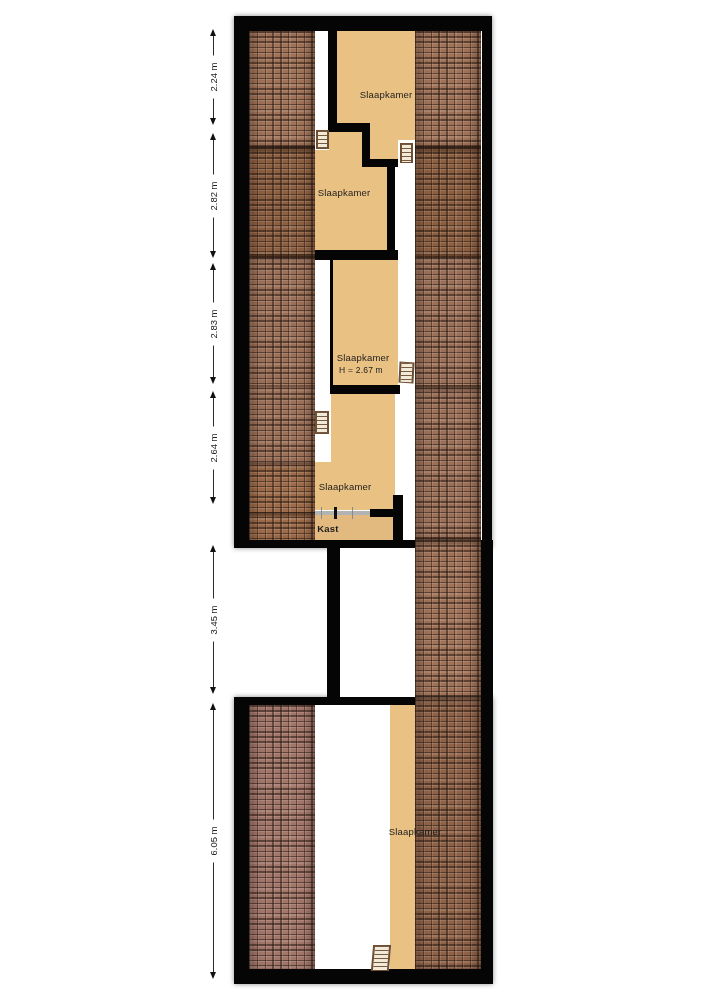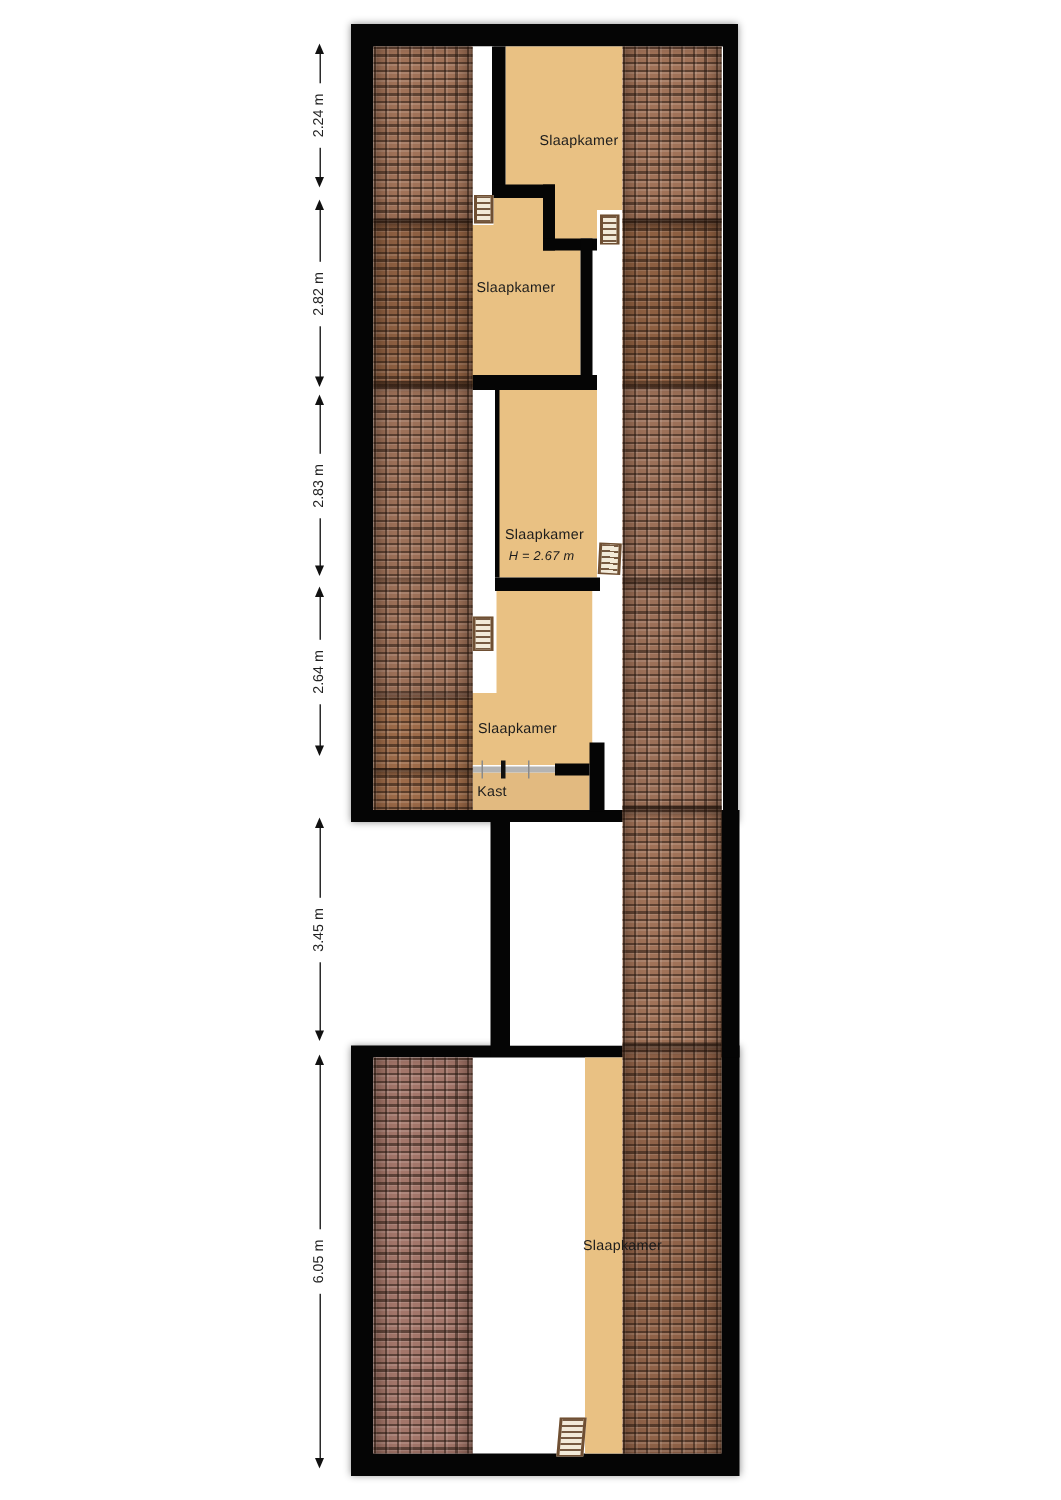--- a/index.html
+++ b/index.html
@@ -24,21 +24,21 @@
   .stairs{
     position:absolute;box-sizing:border-box;
     background:#f2ead9;
     background-image:repeating-linear-gradient(180deg, rgba(96,64,38,.85) 0 1.2px, rgba(96,64,38,0) 1.2px 4px);
     border:1px solid #6f4f33;border-left-width:2px;border-right-width:2px;
   }
   .label{
     position:absolute;font-size:9.5px;color:#1c1c1c;white-space:nowrap;
     transform:translate(-50%,-50%);letter-spacing:.2px;
   }
-  .label.small{font-size:8.5px;font-style:italic;}
+  .label.small{font-size:8.5px;}
   .slider{position:absolute;background:var(--c-slider);}
   .dim{position:absolute;width:14px;}
   .dim-line{position:absolute;left:50%;top:4px;bottom:4px;width:1px;margin-left:-.5px;background:#2b2b2b;}
   .dim-arrow{position:absolute;left:50%;width:0;height:0;transform:translateX(-50%);}
   .dim-arrow.up{top:0;border-left:3.5px solid transparent;border-right:3.5px solid transparent;border-bottom:7px solid #111;}
   .dim-arrow.down{bottom:0;border-left:3.5px solid transparent;border-right:3.5px solid transparent;border-top:7px solid #111;}
   .dim-label{
     position:absolute;top:50%;left:50%;
     transform:translate(-50%,-50%) rotate(-90deg);
     background:#fff;padding:0 7px;font-size:9.5px;color:#222;white-space:nowrap;
@@ -117,21 +117,21 @@
   <div class="stairs" style="left:400px;top:143px;width:13px;height:20px;"></div>
   <div class="stairs" style="left:399px;top:362px;width:15px;height:21px;transform:rotate(3deg);"></div>
   <div class="stairs" style="left:315px;top:411px;width:14px;height:23px;"></div>
   <div class="stairs" style="left:372px;top:945px;width:18px;height:26px;transform:skewX(-5deg);"></div>
 
   <div class="label" style="left:386px;top:94px;">Slaapkamer</div>
   <div class="label" style="left:344px;top:192px;">Slaapkamer</div>
   <div class="label" style="left:363px;top:357px;">Slaapkamer</div>
   <div class="label small" style="left:361px;top:370px;">H = 2.67 m</div>
   <div class="label" style="left:345px;top:486px;">Slaapkamer</div>
-  <div class="label" style="left:328px;top:528px;">Kast</div>
+  <div class="label" style="left:328px;top:528px;font-weight:bold;">Kast</div>
   <div class="label" style="left:415px;top:831px;">Slaapkamer</div>
 
   <div class="dim" style="left:206px;top:29px;height:96px;">
     <span class="dim-line"></span>
     <span class="dim-arrow up"></span>
     <span class="dim-arrow down"></span>
     <span class="dim-label">2.24 m</span>
   </div>
   <div class="dim" style="left:206px;top:133px;height:125px;">
     <span class="dim-line"></span>

